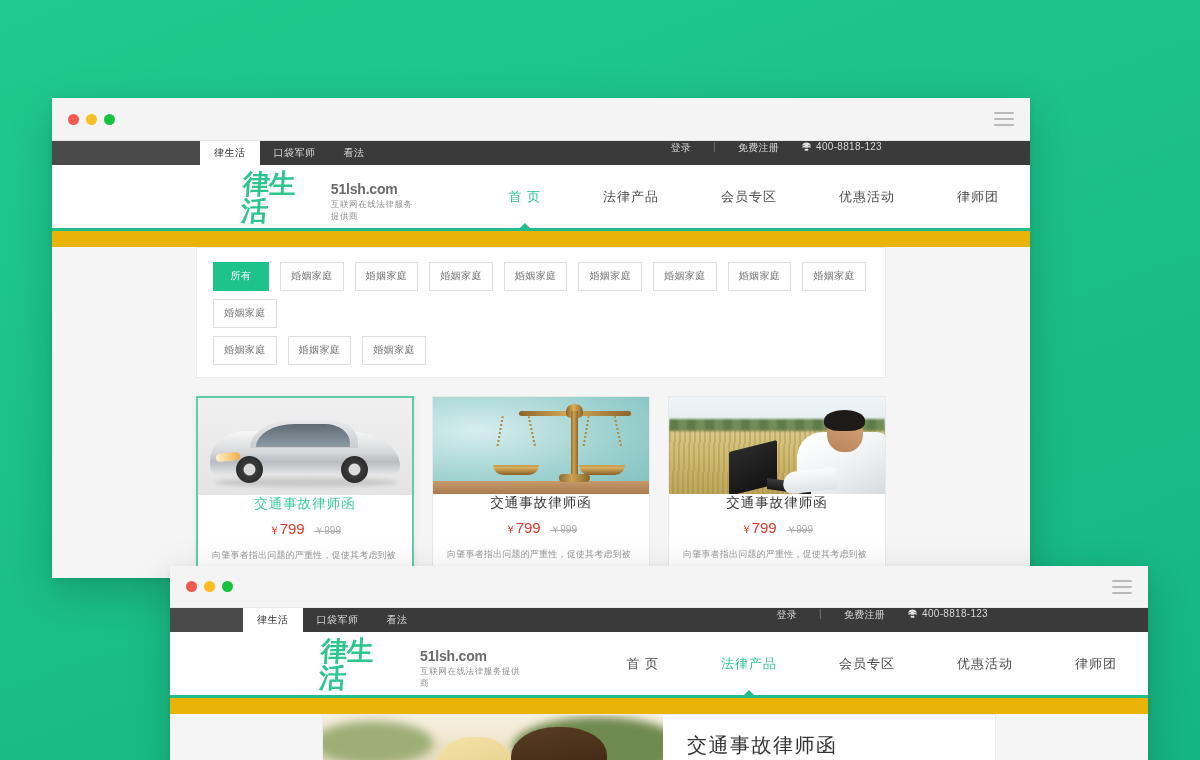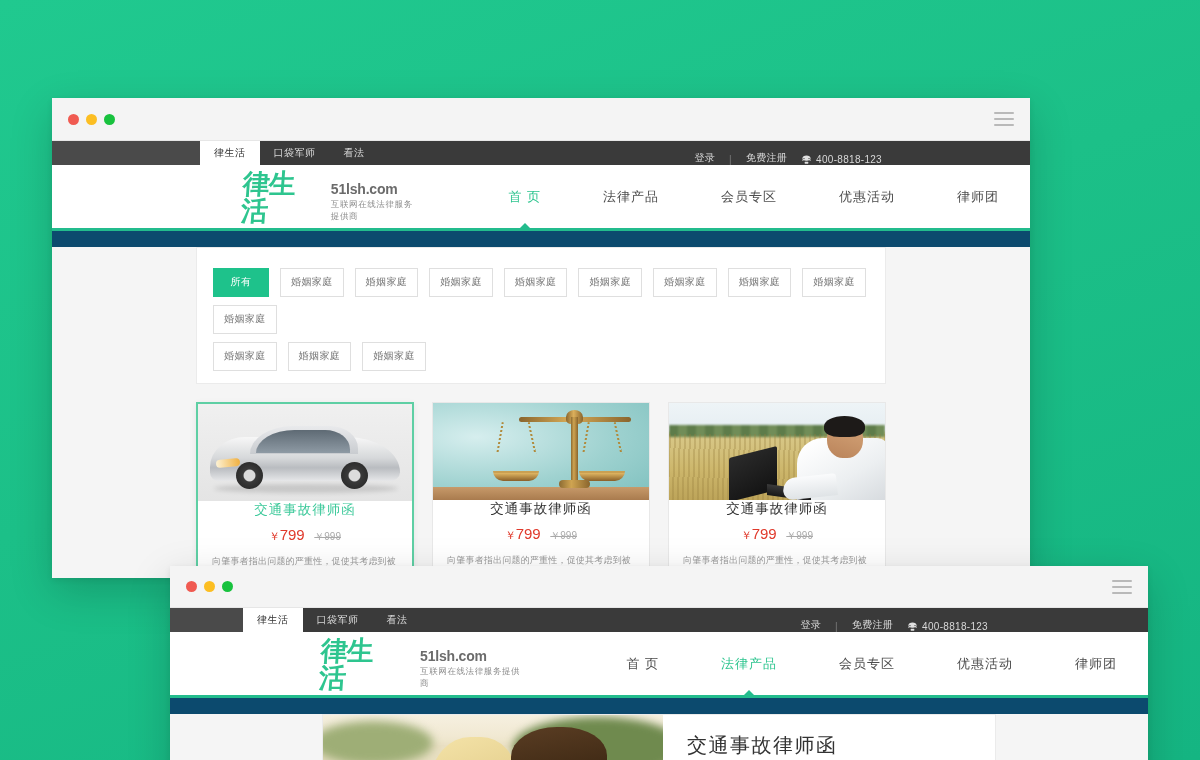--- a/index.html
+++ b/index.html
@@ -10,21 +10,21 @@
     font-family: "Liberation Sans", "DejaVu Sans", sans-serif;
   }
   body {
     background: linear-gradient(160deg, #20c98f 0%, #1cc088 45%, #15b582 100%);
     position: relative;
   }
 
   
   .browser {
     position: absolute;
-    background: #0c4a6e;
+    background: #eab308;
     box-shadow: 0 14px 40px rgba(0,0,0,0.18), 0 2px 6px rgba(0,0,0,0.08);
     overflow: hidden;
   }
   .win-back {
     left: 52px; top: 98px;
     width: 978px; height: 480px;
   }
   .win-front {
     left: 170px; top: 566px;
     width: 978px; height: 260px;
@@ -72,21 +72,21 @@
     font-size: 10px;
     color: #d8d8d8;
     letter-spacing: 0.5px;
   }
   .tab.active {
     background: #fff;
     color: #333;
   }
   .topbar-right {
     margin-left: auto;
-    display: flex; align-items: flex-end; gap: 14px;
+    display: flex; align-items: flex-start; gap: 22px;
     padding-right: 148px;
     font-size: 10px;
     color: #d8d8d8;
     letter-spacing: 0.3px;
   }
   .win-front .topbar-right { padding-right: 160px; }
   .topbar-right .sep { color: #7a7a7a; }
   .phone { display: flex; align-items: center; gap: 4px; }
   .phone svg { display: block; }
 
@@ -148,21 +148,21 @@
 
   
   .page { background: #f5f5f5; padding: 0; }
   .win-back .page { height: 348px; }
   .win-front .page { height: 131px; }
 
   
   .filter-panel {
     background: #fff;
     margin: 16px 144px 0 144px;
-    padding: 20px 16px 12px 16px;
+    padding: 14px 16px 12px 16px;
     border: 1px solid #ebebeb;
     font-family: Liberation Serif, serif;
   }
   .tag-row { display: flex; flex-wrap: wrap; gap: 8px 11px; }
   .tag {
     min-width: 56px;
     text-align: center;
     padding: 6px 10px 7px 10px;
     font-size: 10px;
     color: #777;

